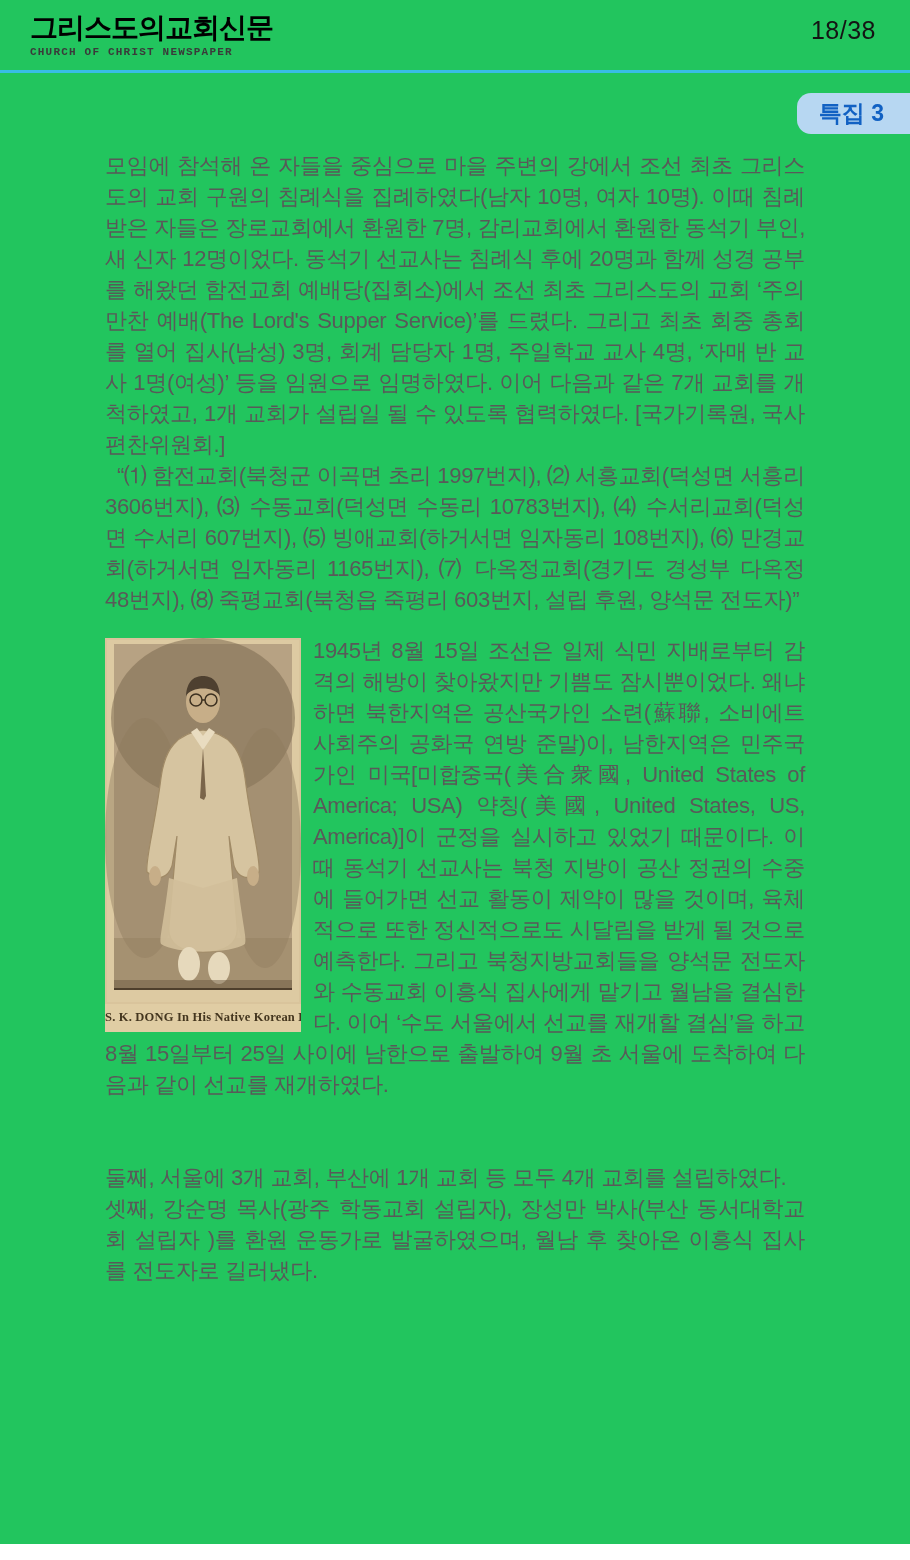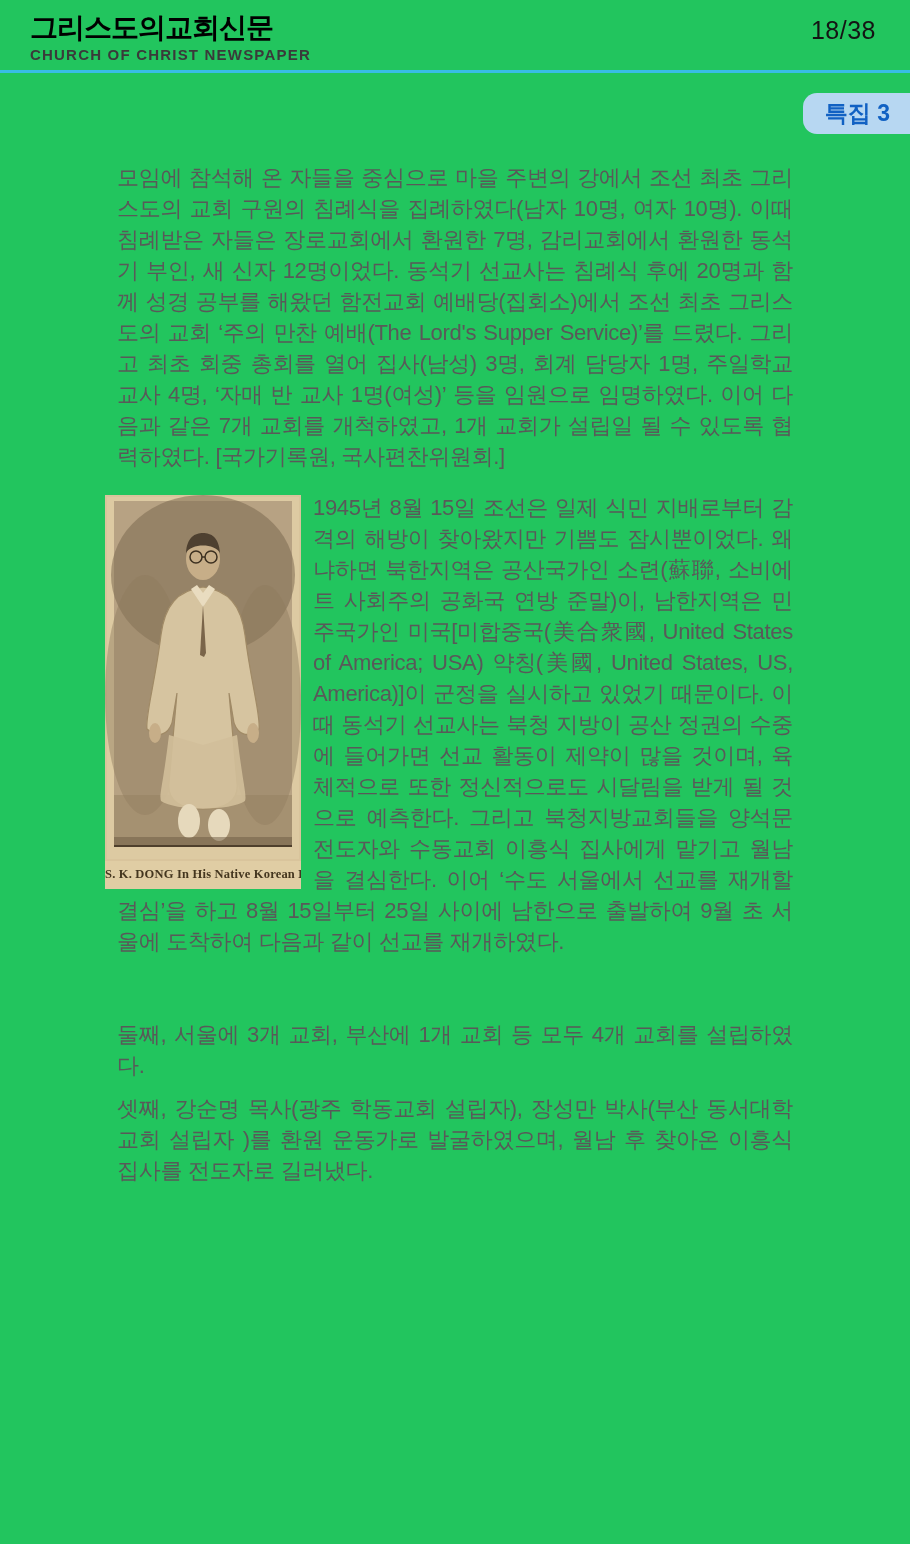--- a/index.html
+++ b/index.html
@@ -3,37 +3,37 @@
 <meta charset="utf-8">
 <style>
   html,body{margin:0;padding:0;background:#ffffff;}
   .page{
     position:relative;width:910px;height:1544px;background:#22c55e;
     font-family:"Liberation Sans",sans-serif;overflow:hidden;
   }
   
   .logo{position:absolute;left:30px;top:13px;}
   .logo-kr{font-size:28px;font-weight:800;letter-spacing:-1px;line-height:30px;}
-  .logo-en{font-size:15px;font-weight:700;color:#3a3a3a;letter-spacing:1.2px;margin-top:3px;}
+  .logo-en{font-size:11px;font-weight:700;color:#3a3a3a;letter-spacing:1.2px;margin-top:3px;font-family:Liberation Mono, monospace;}
   .page-num{position:absolute;right:34px;top:16px;font-size:25px;color:#141414;letter-spacing:0.5px;margin-left:20px;}
   .header-rule{position:absolute;left:0;top:70px;width:910px;height:3px;background:#38bde6;}
   
   .badge{
     position:absolute;right:0;top:93px;height:41px;
     background:#b7d7f2;border-radius:14px 0 0 14px;
-    display:flex;align-items:center;padding:0 20px 0 22px;
+    display:flex;align-items:center;padding:0 26px 0 22px;
   }
   .badge-text{color:#1161c3;font-weight:800;font-size:23px;letter-spacing:0px;}
   
   .content{
     position:absolute;left:105px;top:150px;width:700px;
     color:#595959;font-size:22px;line-height:31px;
     text-align:justify;letter-spacing:-0.3px;overflow-wrap:break-word;
   }
-  .content p{margin:12px;}
+  .content p{margin:0;}
   .p-quote{text-indent:12px;}
   .photo-section{margin-top:20px;}
   .photo-section::after{content:"";display:block;clear:none;}
   figure.photo{
     float:left;width:196px;margin:3px 12px 6px 0;padding:0;
     background:#d9c49c;box-shadow:0 0 0 1px #e7d9ba inset;
   }
   figure.photo svg{display:block;}
   .photo-caption{
     height:28px;line-height:26px;text-align:center;
@@ -55,20 +55,21 @@
   </div>
   <div class="page-num">18/38</div>
   <div class="header-rule"></div>
 
   <div class="badge">
     <span class="badge-text">특집 3</span>
   </div>
 
   <div class="content">
     <p>모임에 참석해 온 자들을 중심으로 마을 주변의 강에서 조선 최초 그리스도의 교회 구원의 침례식을 집례하였다(남자 10명, 여자 10명). 이때 침례받은 자들은 장로교회에서 환원한 7명, 감리교회에서 환원한 동석기 부인, 새 신자 12명이었다. 동석기 선교사는 침례식 후에 20명과 함께 성경 공부를 해왔던 함전교회 예배당(집회소)에서 조선 최초 그리스도의 교회 ‘주의 만찬 예배(The Lord's Supper Service)’를 드렸다. 그리고 최초 회중 총회를 열어 집사(남성) 3명, 회계 담당자 1명, 주일학교 교사 4명, ‘자매 반 교사 1명(여성)’ 등을 임원으로 임명하였다. 이어 다음과 같은 7개 교회를 개척하였고, 1개 교회가 설립일 될 수 있도록 협력하였다. [국가기록원, 국사편찬위원회.]</p>
+    <p class="p-quote">“⑴ 함전교회(북청군 이곡면 초리 1997번지), ⑵ 서흥교회(덕성면 서흥리 3606번지), ⑶ 수동교회(덕성면 수동리 10783번지), ⑷ 수서리교회(덕성면 수서리 607번지), ⑸ 빙애교회(하거서면 임자동리 108번지), ⑹ 만경교회(하거서면 임자동리 1165번지), ⑺ 다옥정교회(경기도 경성부 다옥정 48번지), ⑻ 죽평교회(북청읍 죽평리 603번지, 설립 후원, 양석문 전도자)”</p>
 
     <div class="photo-section">
       <figure class="photo">
         <svg width="196" height="366" viewBox="0 0 196 366" xmlns="http://www.w3.org/2000/svg">
 
           <rect x="0" y="0" width="196" height="366" fill="#d9c49c"></rect>
           <rect x="2" y="2" width="192" height="362" fill="#e2cfa8" opacity="0.5"></rect>
 
           <rect x="9" y="6" width="178" height="344" fill="#b7a283"></rect>
 

